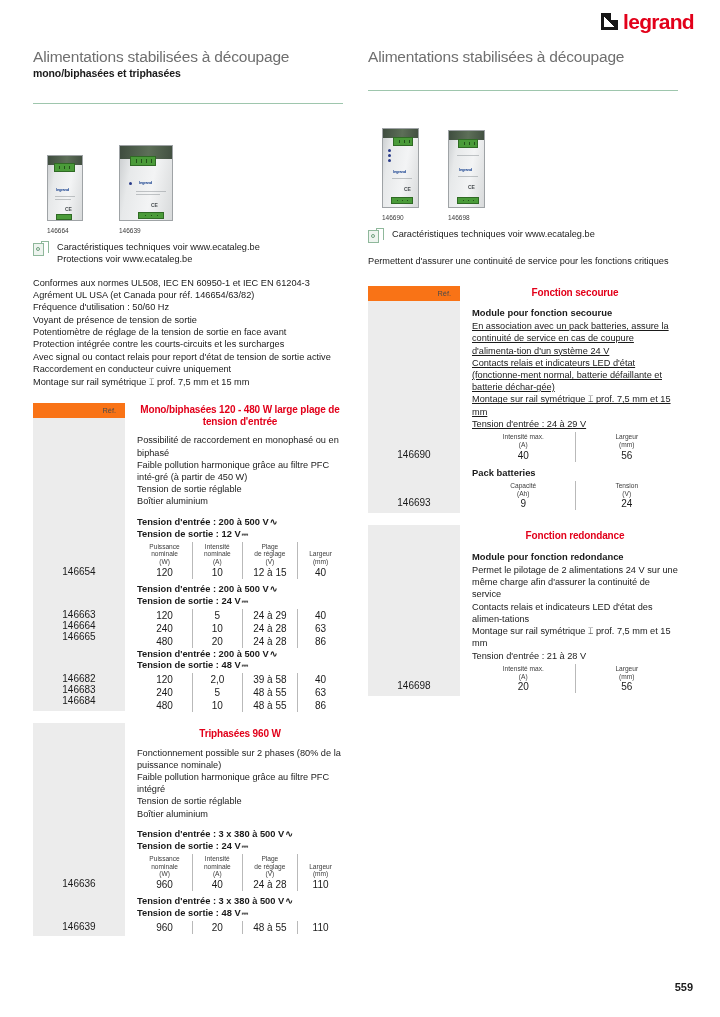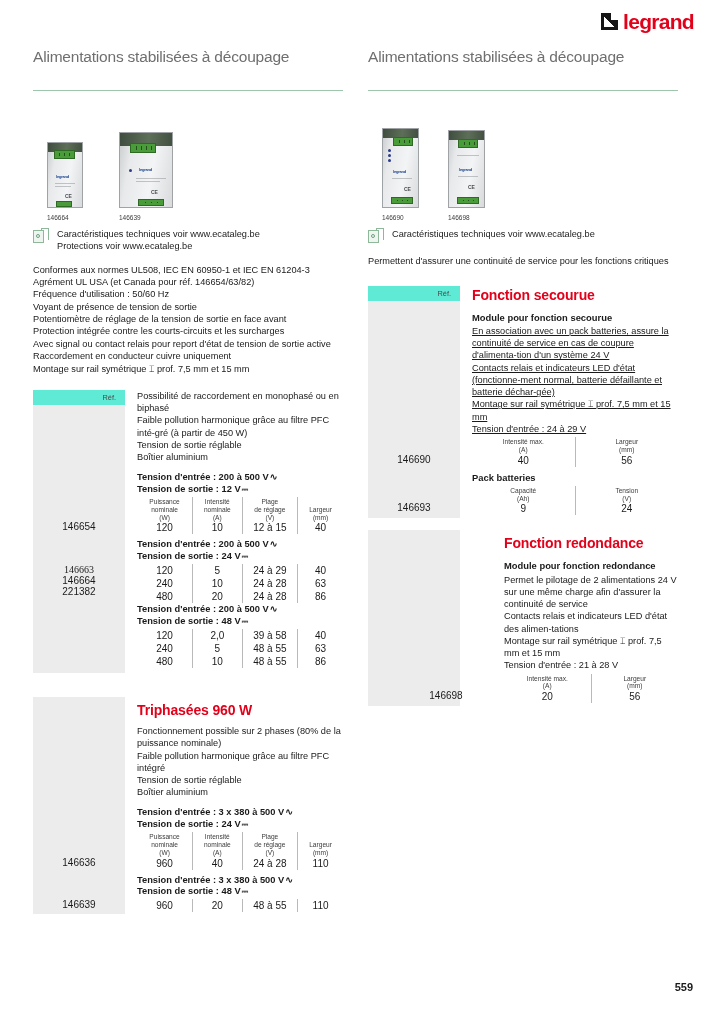--- a/index.html
+++ b/index.html
@@ -135,38 +135,39 @@
     line-height: 1.345;
     margin-top: 11px;
     color: #1a1a1a;
   }
 
   
   .block { position: relative; margin-top: 13px; }
   .refcol-head {
     position: absolute; left: 0; top: 0;
     width: 92px; height: 15px;
-    background: #5eead4;
+    background: #f97316;
   }
   .refcol-head span {
     position: absolute; right: 9px; top: 3px;
     font-size: 7.4px; color: #4a4a4a;
   }
   .refcol-body {
     position: absolute; left: 0; top: 15px; bottom: 0;
     width: 92px; background: #ececec;
   }
   .block-inner { position: relative; padding-left: 104px; min-height: 20px; }
 
   .red-title {
     color: #e2001a;
     font-weight: bold;
-    font-size: 14px;
+    font-size: 10px;
     line-height: 1.22;
     letter-spacing: -0.15px;
+    text-align: center;
   }
   .bold-sub {
     font-weight: bold;
     font-size: 9.4px;
     margin-top: 8px;
     line-height: 1.3;
   }
   .desc {
     font-size: 9.2px;
     line-height: 1.33;
@@ -234,20 +235,21 @@
     <span class="logo-mark">
       <span class="sq"></span>
         <span class="diag"></span>
         <span class="notch"></span>
     </span>
     <span class="logo-text">legrand</span>
   </div>
 
   <div class="col col-left">
     <div class="sect-title">Alimentations stabilisées à découpage</div>
+    <div class="sect-sub">mono/biphasées et triphasées</div>
     <div class="rule"></div>
 
     <div class="photos">
 
       <div class="psu" style="left:14px;">
         <div class="body" style="width:36px;height:66px;">
           <div class="top" style="height:9px;"></div>
           <div class="conn" style="left:6px;top:7px;width:21px;height:9px;">
             <i style="left:4px;"></i>
               <i style="left:9px;"></i>
@@ -310,20 +312,21 @@
 Avec signal ou contact relais pour report d'état de tension de sortie active
 Raccordement en conducteur cuivre uniquement
 Montage sur rail symétrique ⌶ prof. 7,5 mm et 15 mm</div>
 
     <div class="block" style="margin-top:15px;">
       <div class="refcol-head">
         <span>Réf.</span>
       </div>
       <div class="refcol-body"></div>
       <div class="block-inner">
+        <div class="red-title" style="padding-top:1px;">Mono/biphasées 120 - 480 W large plage de tension d'entrée</div>
         <div class="desc" style="white-space:pre-line;">Possibilité de raccordement en monophasé ou en biphasé
 Faible pollution harmonique grâce au filtre PFC inté-gré (à partir de 450 W)
 Tension de sortie réglable
 Boîtier aluminium</div>
 
         <div class="volt">
           <div><span class="ac">Tension d'entrée : 200 à 500 V</span></div>
           <div><span class="dc">Tension de sortie : 12 V</span></div>
         </div>
         <table class="spec">
@@ -383,23 +386,23 @@
           </tr>
           <tr>
             <td class="sep">480</td>
             <td class="sep">20</td>
             <td class="sep">24 à 28</td>
             <td>86</td>
           </tr>
         </tbody>
           </table>
         <div style="position:relative;margin-top:-39px;left:-104px;width:92px;">
-          <div class="rowref" style="position:static;font-family:Liberation Serif, serif;">146663</div>
+          <div class="rowref" style="position:static;">146663</div>
           <div class="rowref" style="position:static;">146664</div>
-          <div class="rowref" style="position:static;">221382</div>
+          <div class="rowref" style="position:static;">146665</div>
         </div>
 
         <div class="volt" style="margin-top:7px;">
           <div><span class="ac">Tension d'entrée : 200 à 500 V</span></div>
           <div><span class="dc">Tension de sortie : 48 V</span></div>
         </div>
         <table class="spec">
           <colgroup>
               <col style="width:27%">
               <col style="width:24%">
@@ -420,25 +423,30 @@
             <td>63</td>
           </tr>
           <tr>
             <td class="sep">480</td>
             <td class="sep">10</td>
             <td class="sep">48 à 55</td>
             <td>86</td>
           </tr>
         </tbody>
           </table>
+        <div style="position:relative;margin-top:-39px;left:-104px;width:92px;">
+          <div class="rowref" style="position:static;">146682</div>
+          <div class="rowref" style="position:static;">146683</div>
+          <div class="rowref" style="position:static;">146684</div>
+        </div>
         <div style="height:5px;"></div>
       </div>
     </div>
 
-    <div class="block" style="margin-top:24px;">
+    <div class="block" style="margin-top:12px;">
       <div class="refcol-body" style="top:0;"></div>
       <div class="block-inner">
         <div class="red-title" style="padding-top:5px;">Triphasées 960 W</div>
         <div class="desc" style="white-space:pre-line;">Fonctionnement possible sur 2 phases (80% de la puissance nominale)
 Faible pollution harmonique grâce au filtre PFC intégré
 Tension de sortie réglable
 Boîtier aluminium</div>
 
         <div class="volt">
           <div><span class="ac">Tension d'entrée : 3 x 380 à 500 V</span></div>
@@ -614,21 +622,21 @@
             <td class="sep">9</td>
             <td>24</td>
           </tr>
         </tbody>
           </table>
         <div class="rowref" style="position:relative;margin-top:-13px;left:-104px;">146693</div>
         <div style="height:5px;"></div>
       </div>
     </div>
 
-    <div class="block" style="margin-top:12px;padding-left:32px;">
+    <div class="block" style="margin-top:12px;">
       <div class="refcol-body" style="top:0;"></div>
       <div class="block-inner">
         <div class="red-title" style="padding-top:5px;">Fonction redondance</div>
         <div class="bold-sub">Module pour fonction redondance</div>
         <div class="desc tight" style="white-space:pre-line;">Permet le pilotage de 2 alimentations 24 V sur une même charge afin d'assurer la continuité de service
 Contacts relais et indicateurs LED d'état des alimen-tations
 Montage sur rail symétrique ⌶ prof. 7,5 mm et 15 mm
 Tension d'entrée : 21 à 28 V</div>
         <table class="spec" style="margin-top:2px;">
           <colgroup>

